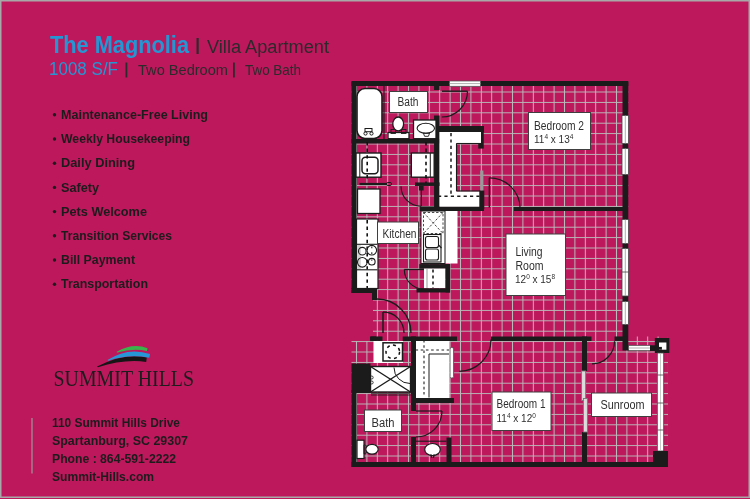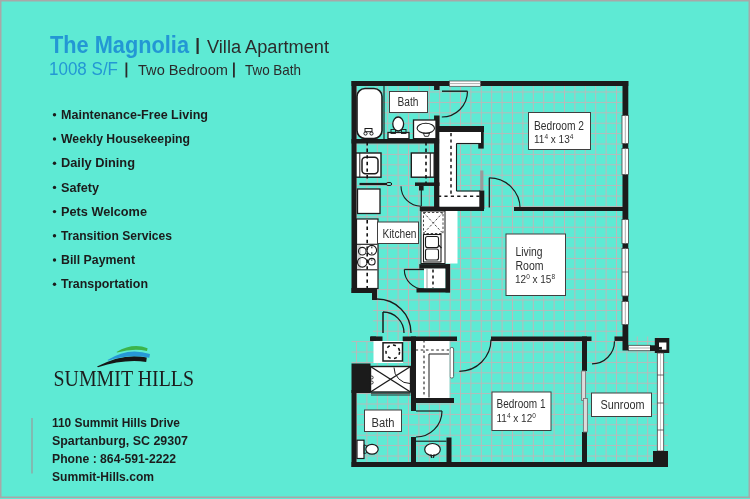--- a/index.html
+++ b/index.html
@@ -1,16 +1,16 @@
 <!DOCTYPE html>
 <html><head>
 <meta charset="utf-8">
 <style>
 html,body{margin:0;padding:0;background:#ffffff;}
-#page{position:relative;width:750px;height:499px;background:#5eead4;overflow:hidden;
+#page{position:relative;width:750px;height:499px;background:#be185d;overflow:hidden;
 font-family:"Liberation Sans",sans-serif;-webkit-font-smoothing:antialiased;}
 svg{display:block;}
 </style>
 </head>
 <body>
 <div id="page">
 <svg width="750" height="499" viewBox="0 0 750 499" xmlns="http://www.w3.org/2000/svg">
 <defs>
 <pattern id="grid" x="-2.3" y="3.6" width="10.4" height="10.4" patternUnits="userSpaceOnUse">
 <path d="M0 5.2 H10.4 M5.2 0 V10.4" fill="none" stroke="#b9b9b9" stroke-width="1"></path>

